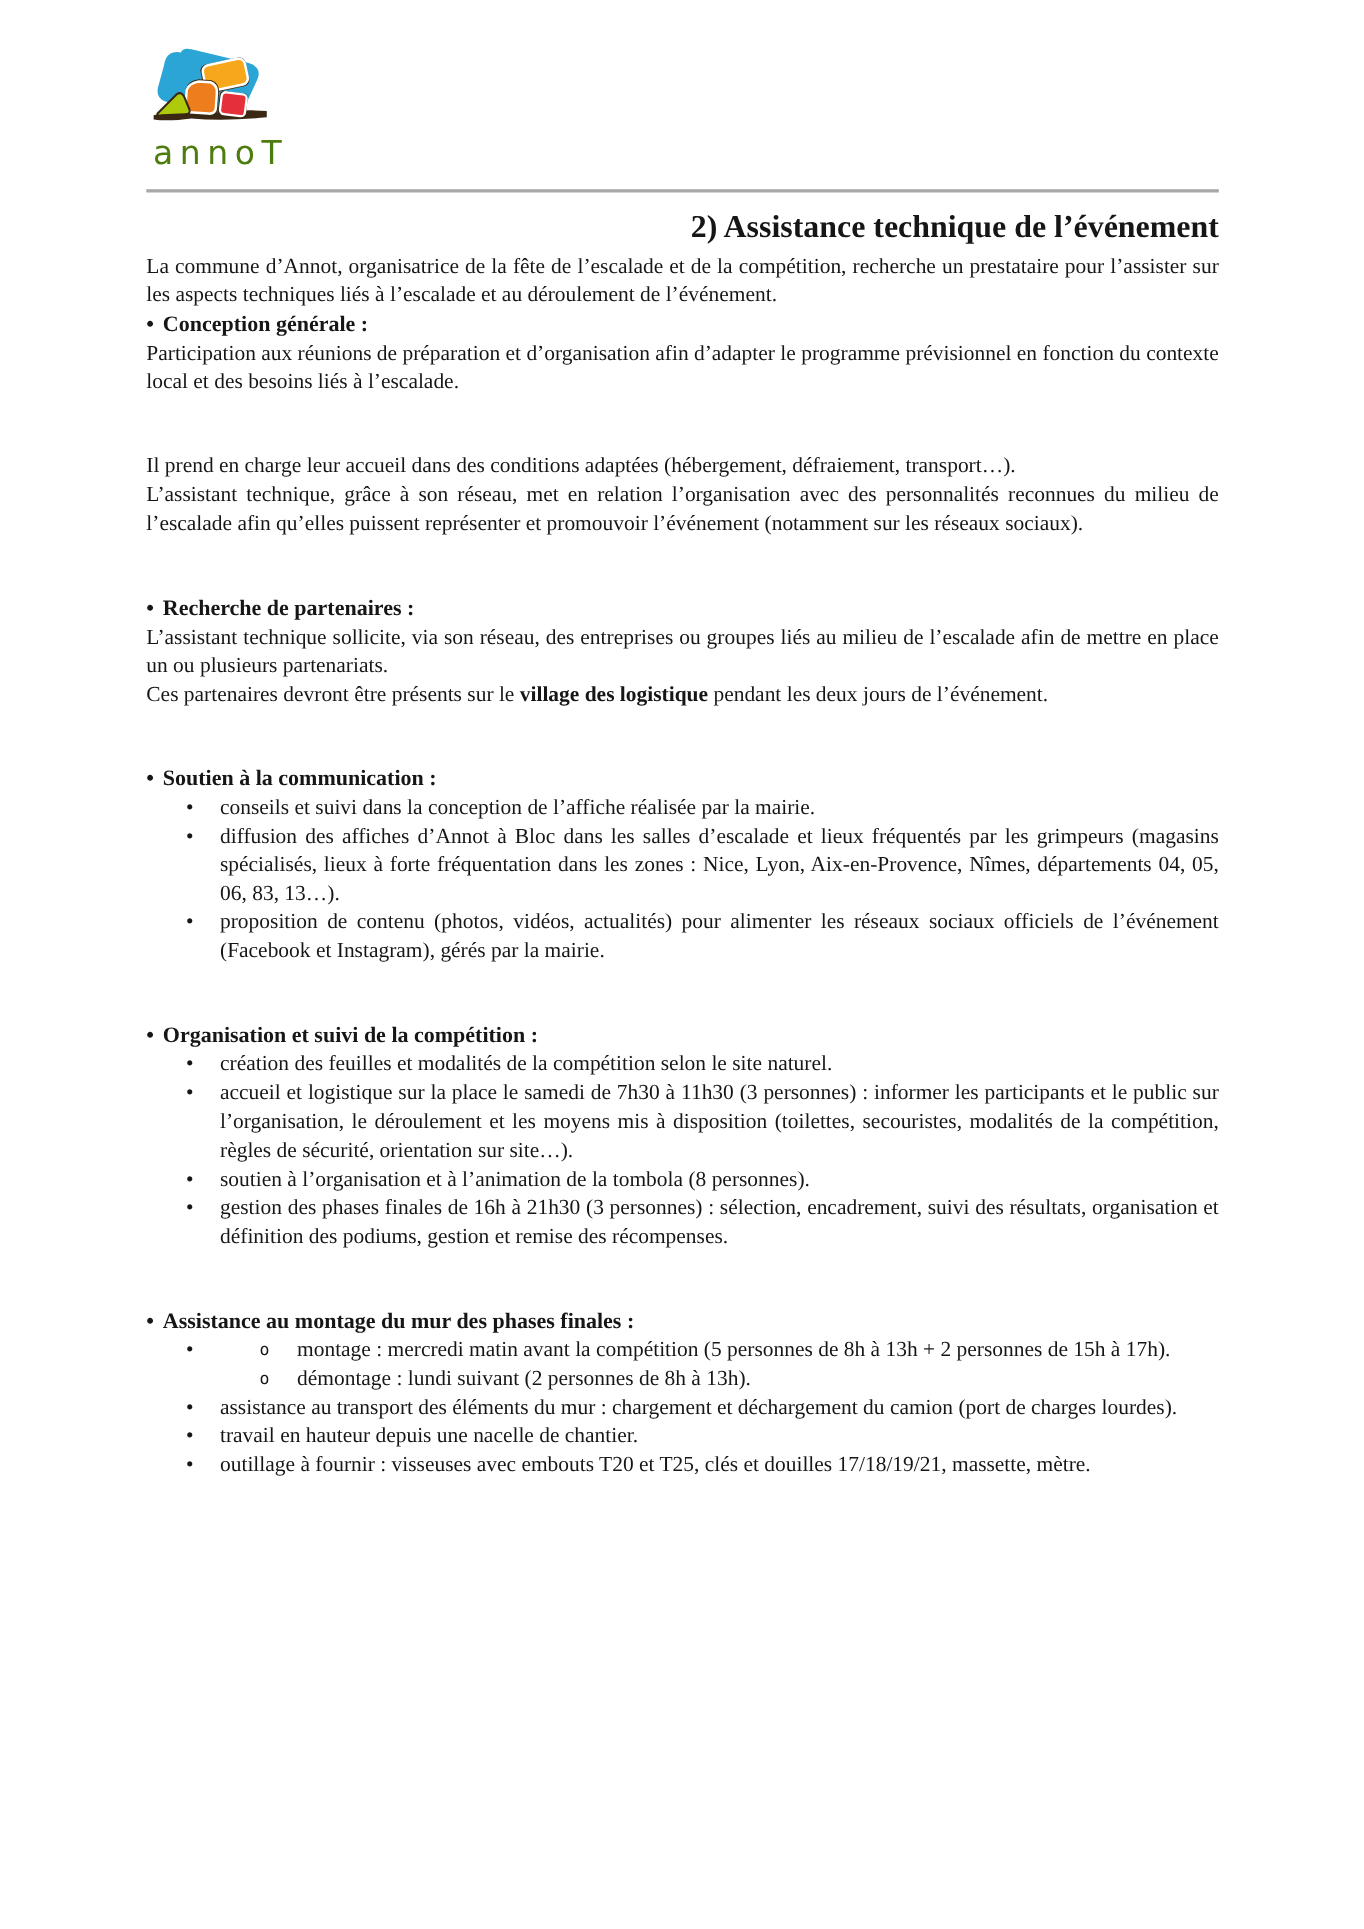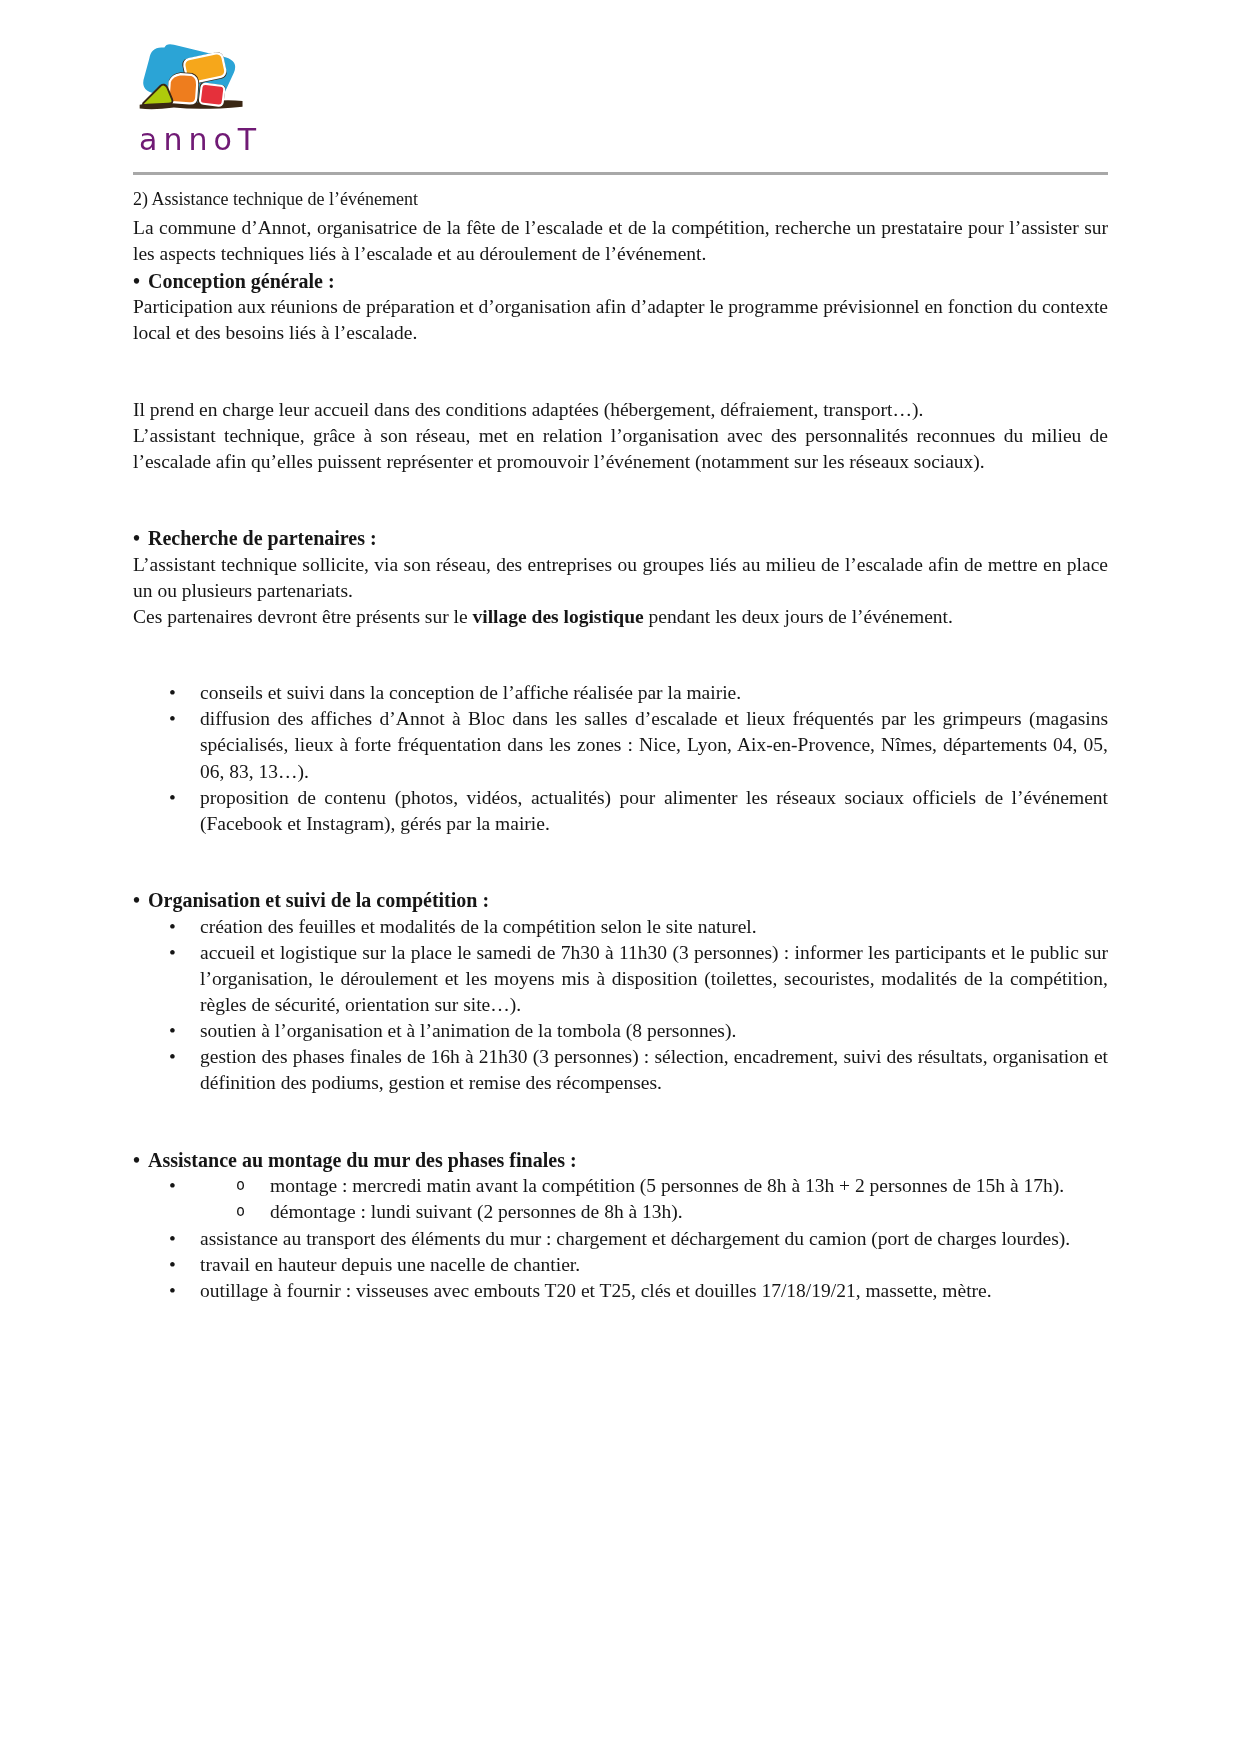--- a/index.html
+++ b/index.html
@@ -16,36 +16,37 @@
     font-size: 19.5px;
     line-height: 1.34;
   }
   
   .logo-block { width: 140px; }
   .logo-rocks { display: block; width: 120px; height: 80px; }
   .logo-word {
     font-family: "DejaVu Sans", sans-serif;
     font-size: 30px;
     letter-spacing: 6px;
-    color: #701a75;
+    color: #4d7c0f;
     margin-top: 0px;
     padding-left: 6px;
   }
   
   .divider {
     height: 3px;
     background: #a8a8a8;
     margin-top: 12px;
     margin-bottom: 12px;
   }
   
   .doc-title {
-    font-size: 18px;
-    font-weight: normal;
+    font-size: 29px;
+    font-weight: bold;
     margin: 4px 0 4px 0;
+    text-align: right;
   }
   p.body-par {
     margin: 0;
     text-align: justify;
   }
   .section { margin-top: 0; }
   .section.gap { margin-top: 50px; }
   .sec-heading {
     font-weight: bold;
     font-size: 20px;
@@ -139,20 +140,23 @@
 
   <div class="section gap">
     <div class="sec-heading">
       <span class="hb">•</span><span>Recherche de partenaires :</span>
     </div>
     <p class="body-par">L’assistant technique sollicite, via son réseau, des entreprises ou groupes liés au milieu de l’escalade afin de mettre en place un ou plusieurs partenariats.</p>
     <p class="body-par"><span>Ces partenaires devront être présents sur le </span><span class="bold">village des logistique</span><span> pendant les deux jours de l’événement.</span></p>
   </div>
 
   <div class="section gap">
+    <div class="sec-heading">
+      <span class="hb">•</span><span>Soutien à la communication :</span>
+    </div>
     <ul class="bullets">
       <li><span class="b-glyph">•</span><span>conseils et suivi dans la conception de l’affiche réalisée par la mairie.</span></li>
       <li><span class="b-glyph">•</span><span>diffusion des affiches d’Annot à Bloc dans les salles d’escalade et lieux fréquentés par les grimpeurs (magasins spécialisés, lieux à forte fréquentation dans les zones : Nice, Lyon, Aix-en-Provence, Nîmes, départements 04, 05, 06, 83, 13…).</span></li>
       <li><span class="b-glyph">•</span><span>proposition de contenu (photos, vidéos, actualités) pour alimenter les réseaux sociaux officiels de l’événement (Facebook et Instagram), gérés par la mairie.</span></li>
     </ul>
   </div>
 
   <div class="section gap">
     <div class="sec-heading">
       <span class="hb">•</span><span>Organisation et suivi de la compétition :</span>

